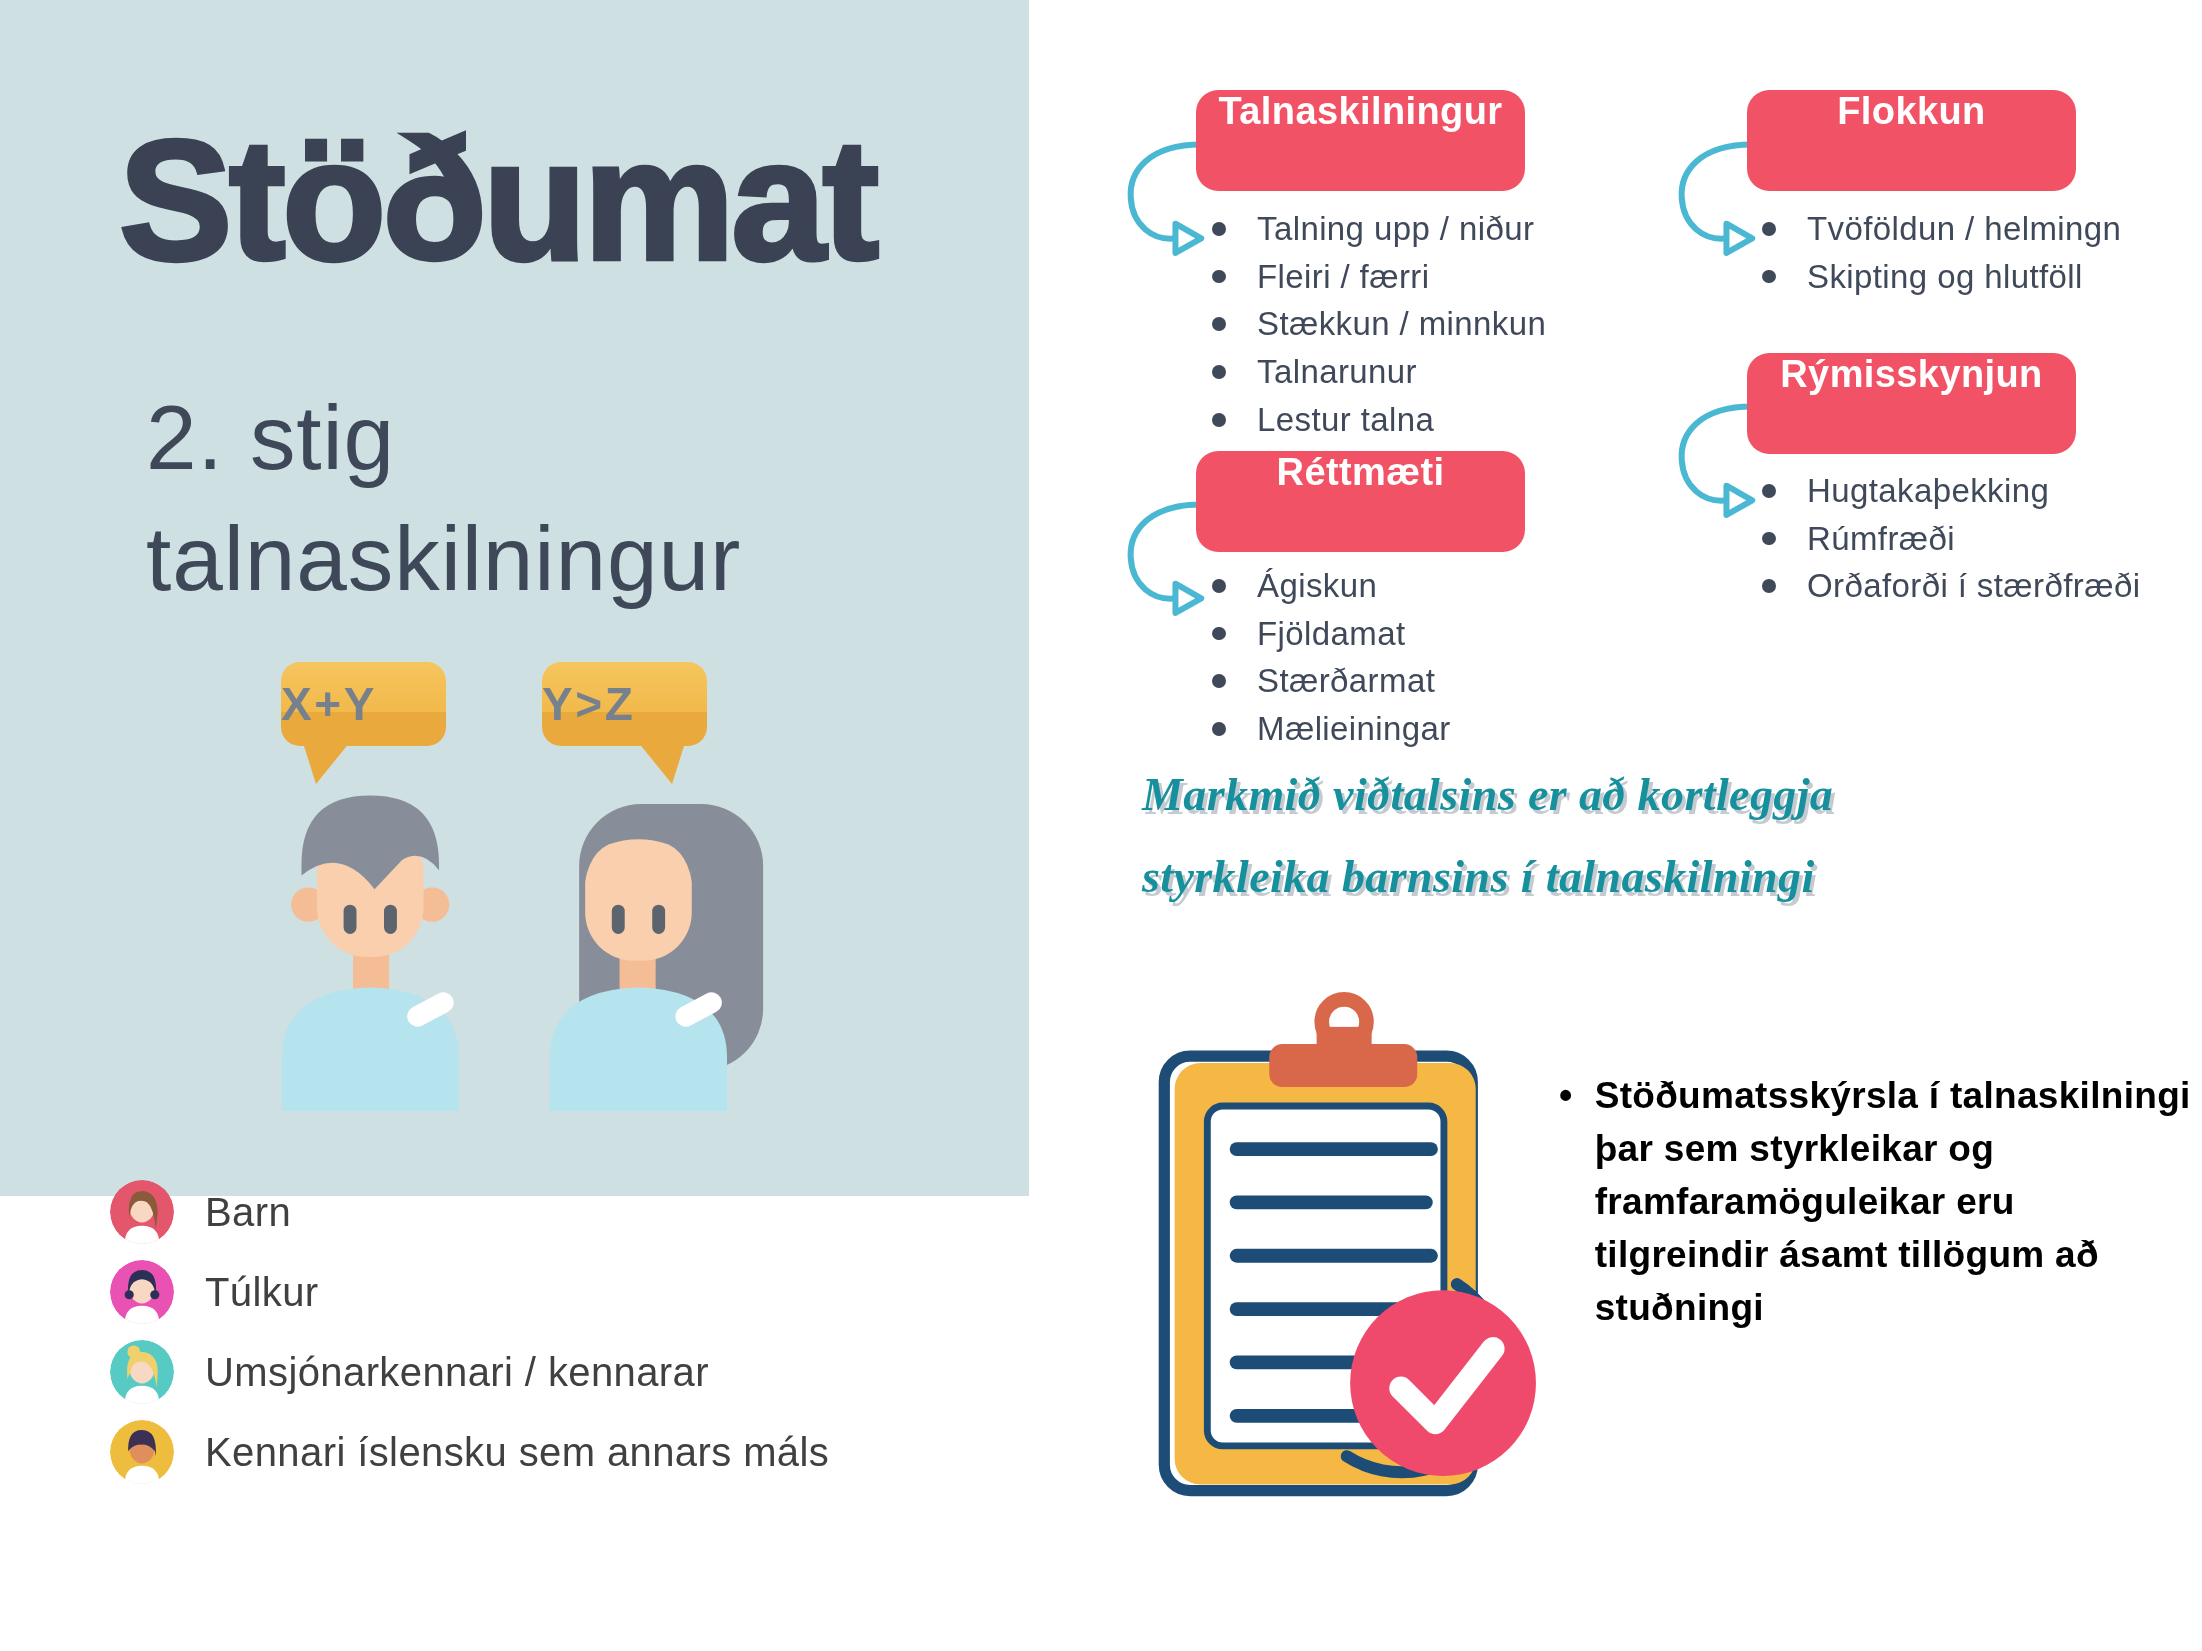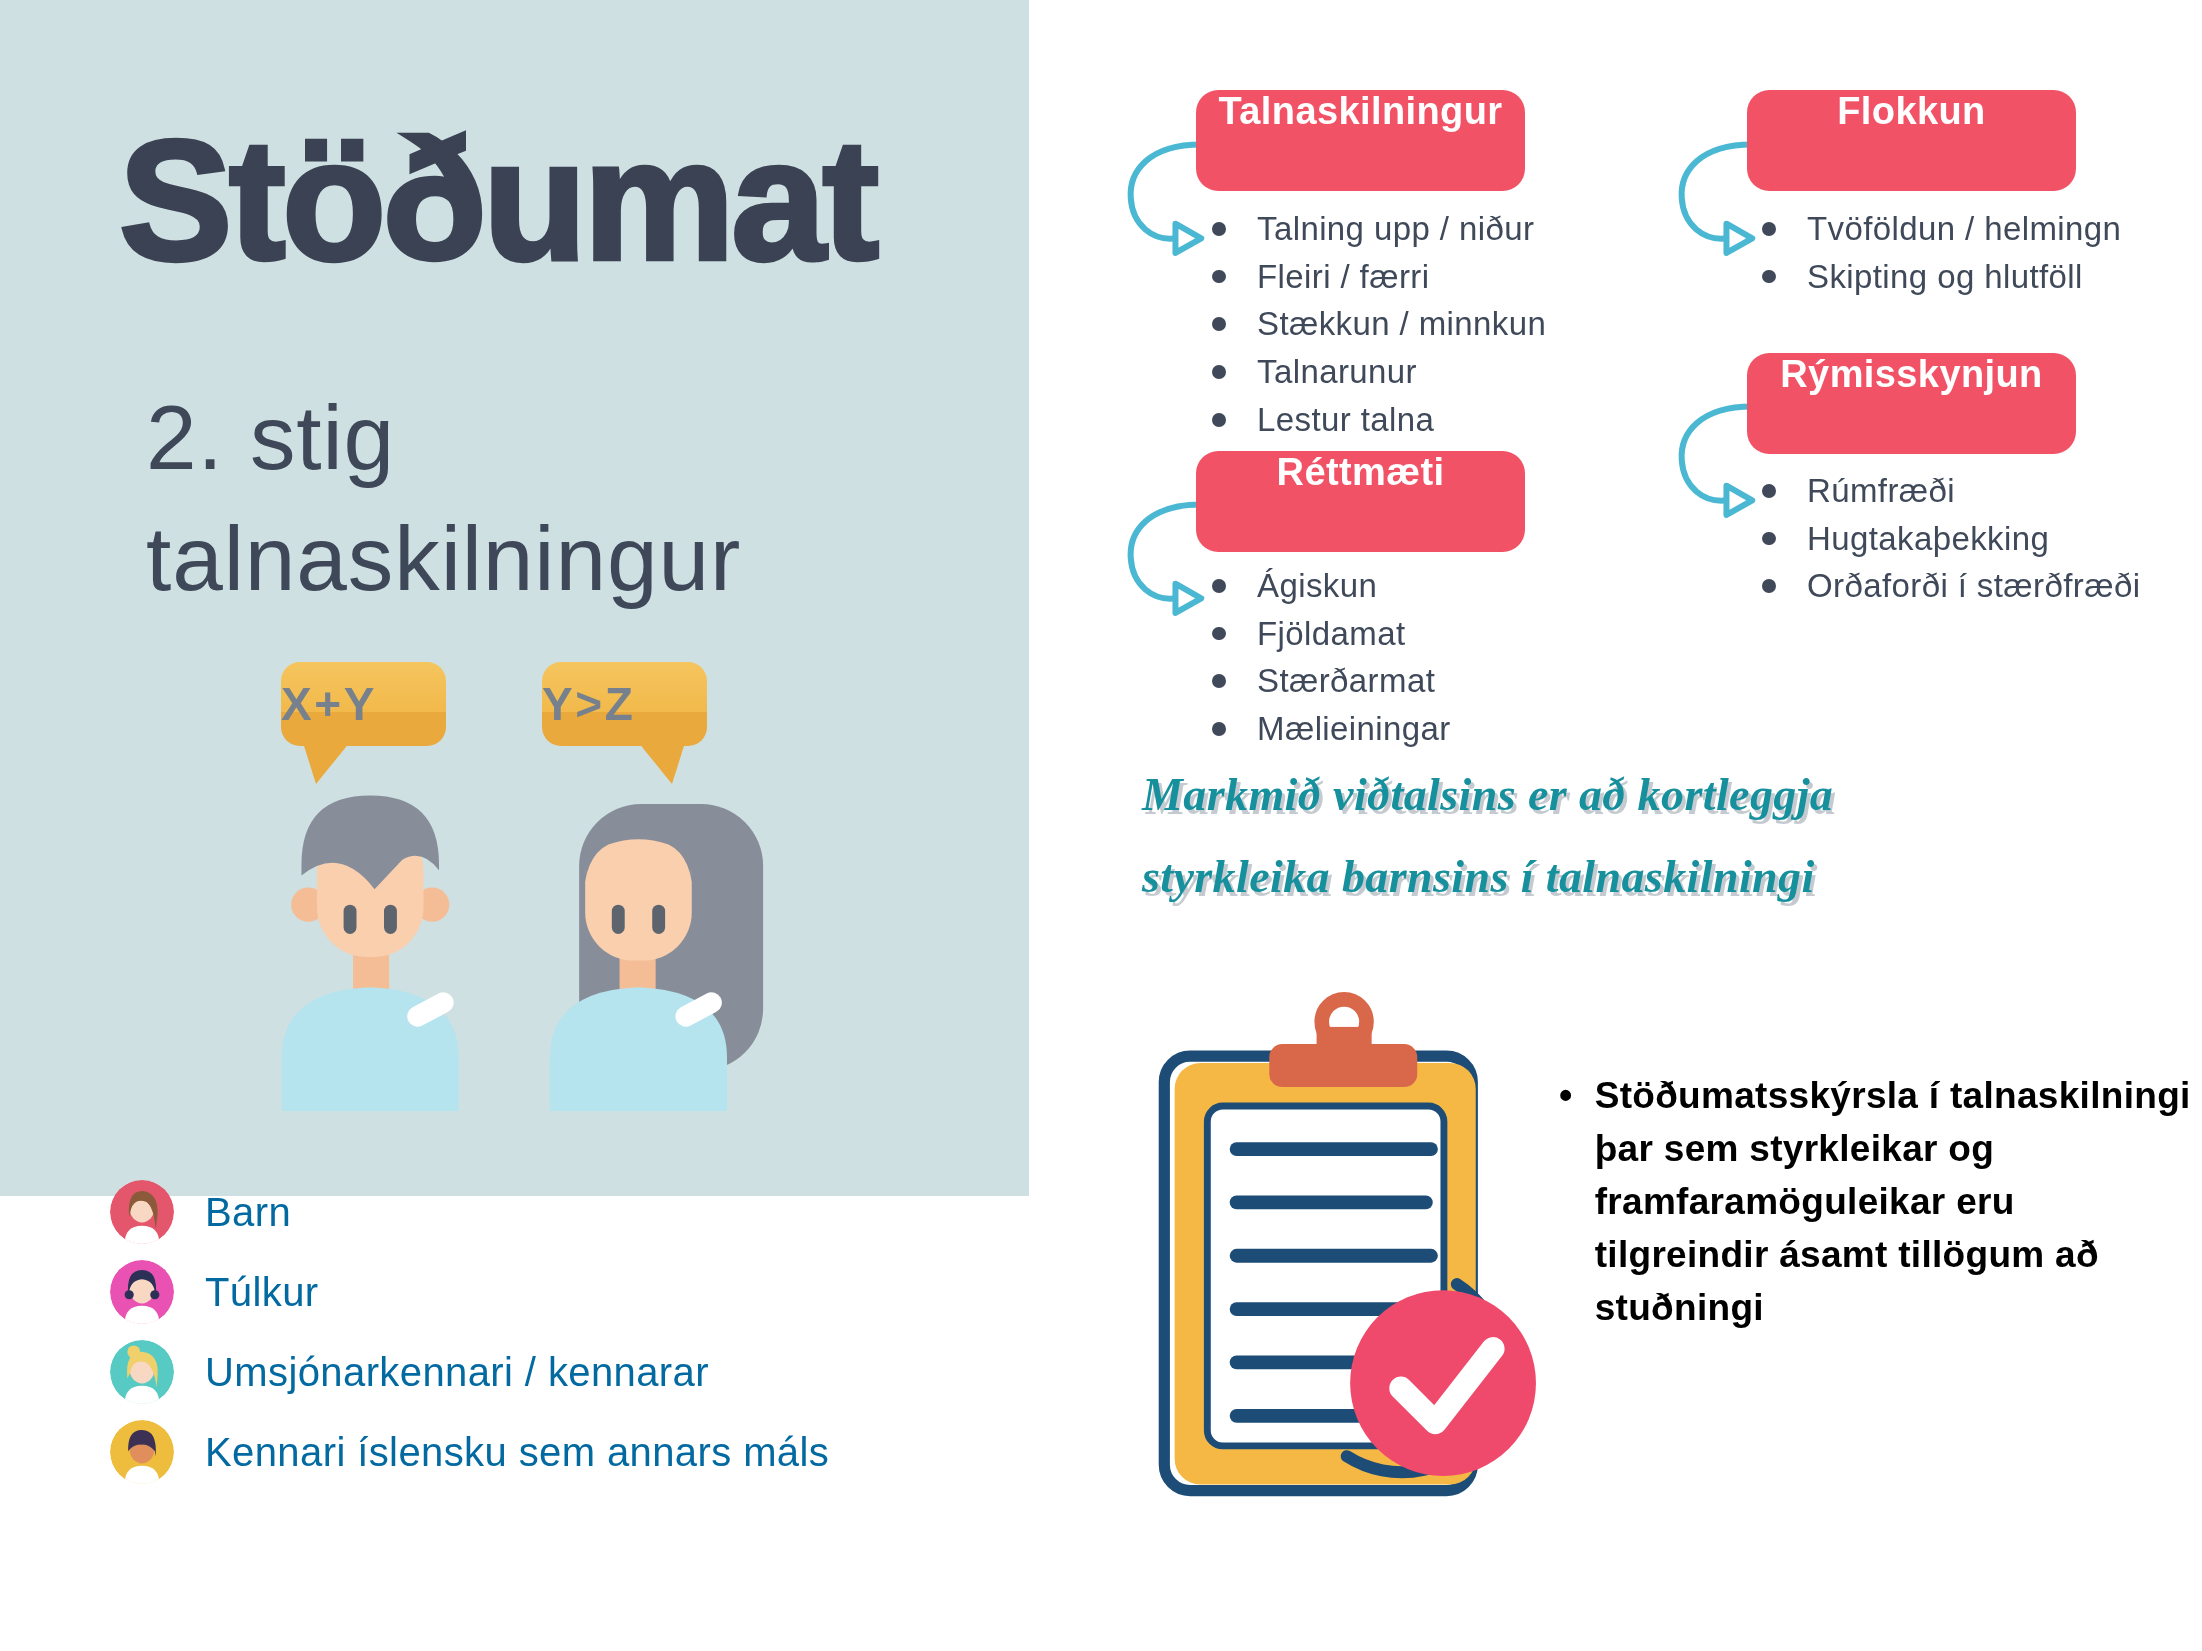--- a/index.html
+++ b/index.html
@@ -29,21 +29,21 @@
   .bubble-left{left:281px;top:662px;}
   .bubble-left .tail{left:22.4px;clip-path:polygon(0 0,100% 0,28% 100%);}
   .bubble-right{left:542px;top:662px;}
   .bubble-right .tail{right:22.4px;clip-path:polygon(0 0,100% 0,72% 100%);}
 
   .people{position:absolute;left:237px;top:774px;}
 
   
   .legend-row{position:absolute;left:110px;display:flex;align-items:center;gap:31px;}
   .legend-row .avatar{width:64px;height:64px;border-radius:50%;overflow:hidden;flex:0 0 auto;}
-  .legend-row .legend-label{font-size:40px;font-weight:300;color:#0369a1;letter-spacing:0.4px;white-space:nowrap;}
+  .legend-row .legend-label{font-size:40px;font-weight:300;color:#404040;letter-spacing:0.4px;white-space:nowrap;}
 
   
   .right-panel{position:absolute;left:1029px;top:0;width:1174px;height:1652px;background:#ffffff;}
   .cat-box{
     position:absolute;width:329px;height:101px;border-radius:22.4px;background:#f15266;
     display:flex;align-items:flex-start;justify-content:center;
     color:#ffffff;font-weight:700;font-size:38px;letter-spacing:0.4px;
   }
   .connector{position:absolute;}
   .cat-list{position:absolute;margin:0;padding:0;list-style:none;}
@@ -194,22 +194,22 @@
   </ul>
 
   <svg class="connector" style="left:1666px;top:398px;" width="102" height="129" viewBox="0 0 118 150">
     <path d="M100,10 C 38,10 16,42 18,72 C 20,104 44,122 70,119" fill="none" stroke="#4bb8d3" stroke-width="7"></path>
     <polygon points="70,102 100,119 70,136" fill="#ffffff" stroke="#4bb8d3" stroke-width="7" stroke-linejoin="round"></polygon>
   </svg>
   <div class="cat-box" style="left:1747px;top:353px;">
     <span>Rýmisskynjun</span>
   </div>
   <ul class="cat-list" style="left:1755px;top:471px;">
+    <li>Hugtakaþekking</li>
     <li>Rúmfræði</li>
-    <li>Hugtakaþekking</li>
     <li>Orðaforði í stærðfræði</li>
   </ul>
 
   <svg class="connector" style="left:1115px;top:496px;" width="102" height="129" viewBox="0 0 118 150">
     <path d="M100,10 C 38,10 16,42 18,72 C 20,104 44,122 70,119" fill="none" stroke="#4bb8d3" stroke-width="7"></path>
     <polygon points="70,102 100,119 70,136" fill="#ffffff" stroke="#4bb8d3" stroke-width="7" stroke-linejoin="round"></polygon>
   </svg>
   <div class="cat-box" style="left:1196px;top:451px;">
     <span>Réttmæti</span>
   </div>

